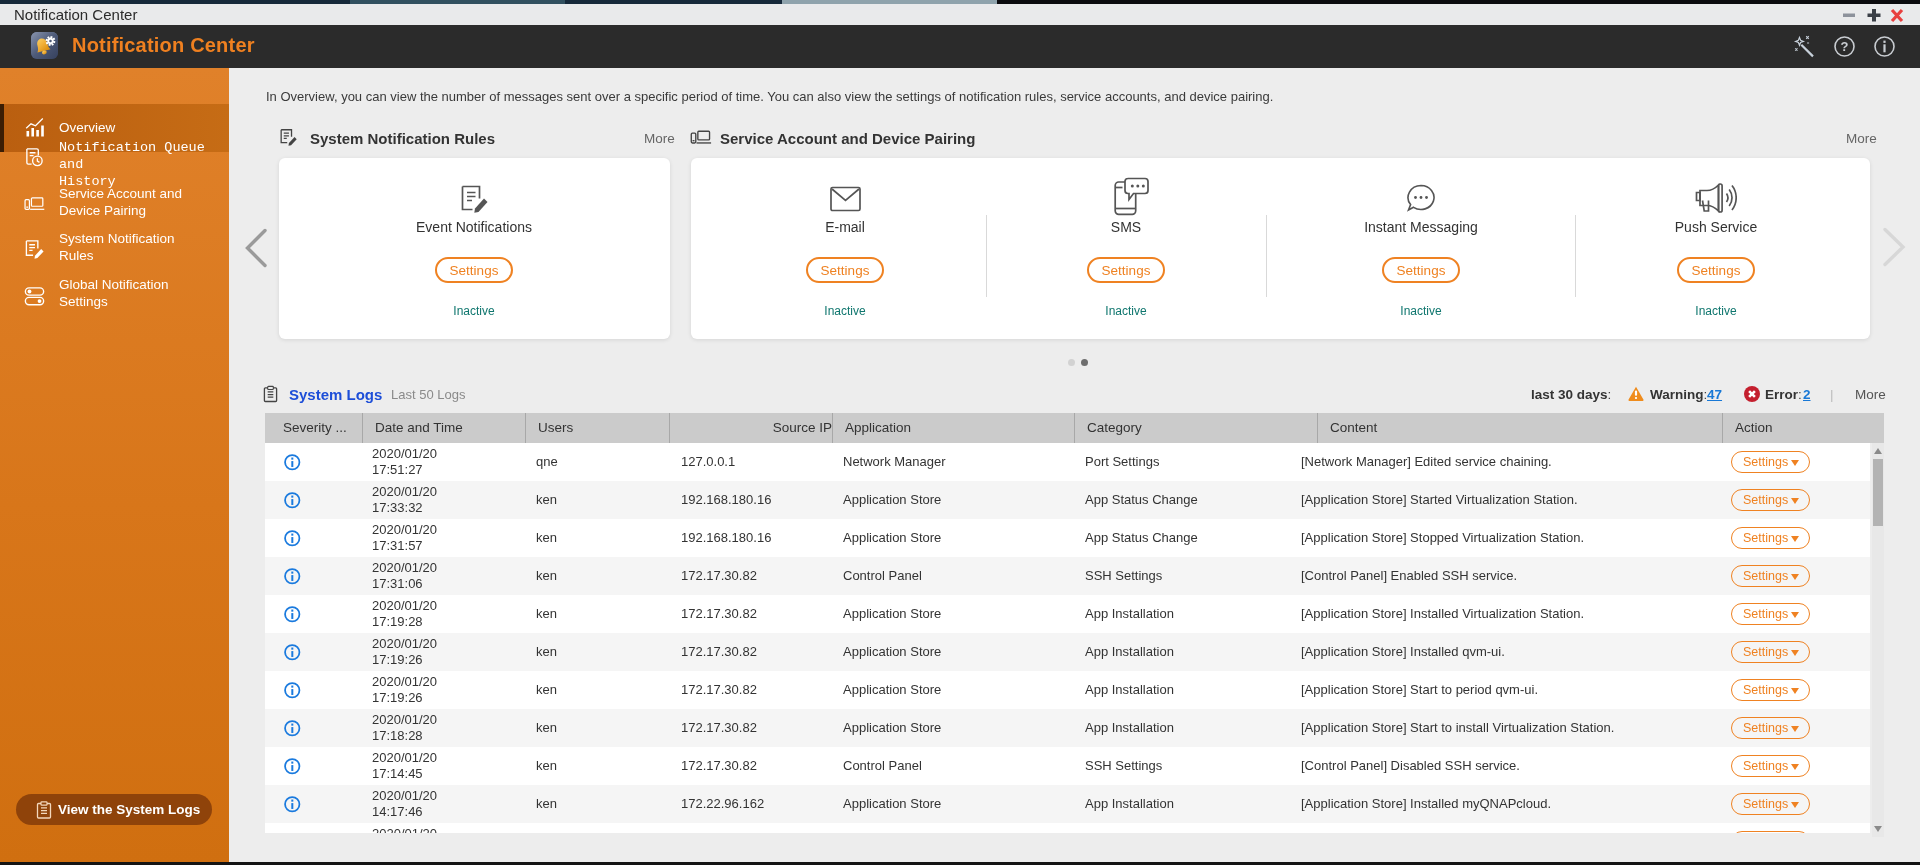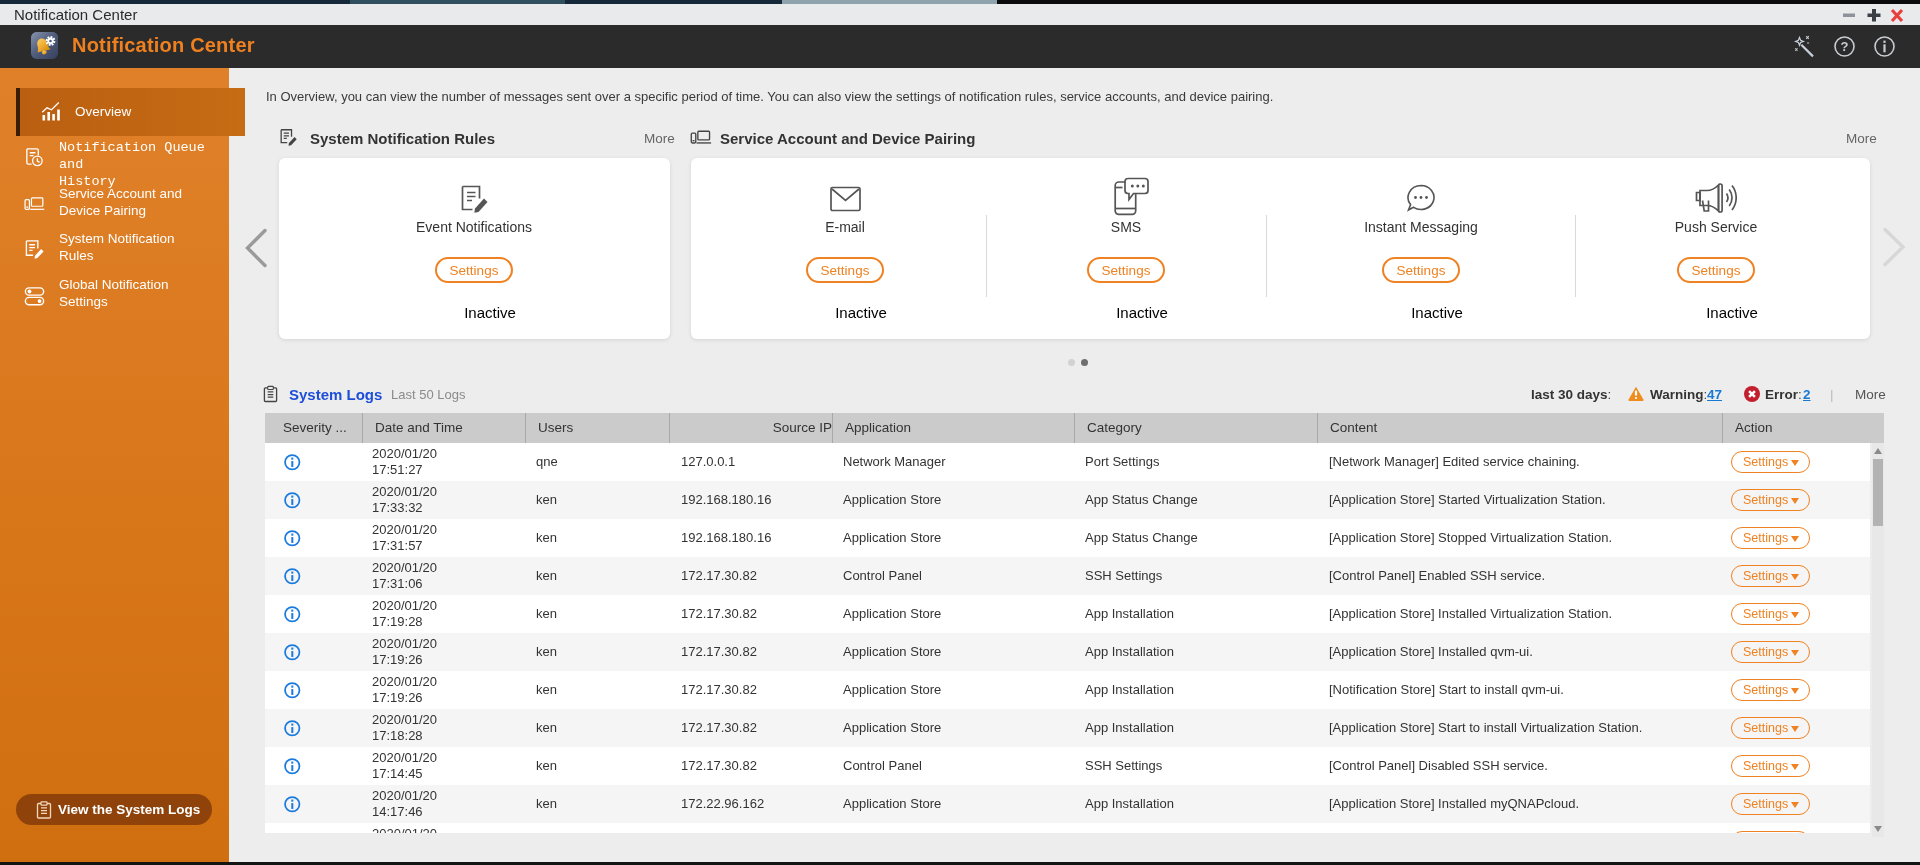--- a/index.html
+++ b/index.html
@@ -19,33 +19,33 @@
 
 #header { left:0; top:25px; width:1920px; height:43px; background:#2b2b2b; }
 #appicon { position:absolute; left:31px; top:7px; width:27px; height:27px; border-radius:6px; background:linear-gradient(180deg,#7484a3 0%,#3a4766 60%,#2c3750 100%); }
 #apptitle { position:absolute; left:72px; top:9px; font-size:20px; font-weight:bold; color:#ef8020; letter-spacing:0.2px; }
 
 
 #sidebar { left:0; top:68px; width:229px; height:794px; background:linear-gradient(180deg,#e0812a 0%,#d8761a 55%,#d06f10 100%); }
 .mitem { position:absolute; left:0; width:229px; color:#fff; }
 .mtext { position:absolute; left:59px; font-size:13.5px; line-height:16.8px; }
 .micon { position:absolute; left:24px; width:21px; height:21px; }
-#m1 { top:20px; height:48px; background:linear-gradient(90deg,#ba5f10 0%,#c66c15 100%); border-left:4px solid #3b1d04;margin-left:16px; }
+#m1 { top:36px; height:48px; background:linear-gradient(90deg,#ba5f10 0%,#c66c15 100%); border-left:4px solid #3b1d04; }
 #viewlogs { position:absolute; left:16px; top:726px; width:196px; height:31px; background:#8f430a; border-radius:16px; color:#fff; }
 #viewlogs span { position:absolute; left:42px; top:8px; font-weight:bold; font-size:13.5px; white-space:nowrap; }
 
 
 #intro { left:266px; top:89px; font-size:13px; color:#3a3a3a; }
 .sechead { position:absolute; font-size:15px; font-weight:bold; color:#333; }
 .more { position:absolute; font-size:13.5px; color:#666; }
 .card { position:absolute; top:158px; height:181px; background:#fff; border-radius:6px; box-shadow:0 1px 4px rgba(0,0,0,0.10); }
 .cicon { position:absolute; top:25px; transform:translateX(-50%); }
 .svcname { position:absolute; top:61px; transform:translateX(-50%); font-size:14px; color:#333; white-space:nowrap; }
 .setbtn { position:absolute; top:99px; transform:translateX(-50%); width:78px; height:26px; border:2px solid #ef8222; border-radius:14px; color:#ef8222; font-size:13.5px; text-align:center; line-height:23px; background:#fff; }
-.inactive { position:absolute; top:146px; transform:translateX(-50%); font-size:15px; color:#000000;margin-left:16px; }
+.inactive { position:absolute; top:146px; transform:translateX(-50%); font-size:12px; color:#0f766e; }
 .vdiv { position:absolute; top:215px; width:1px; height:82px; background:#d9d9d9; }
 .dot { position:absolute; top:359px; width:7px; height:7px; border-radius:50%; }
 
 
 #sl-title { left:289px; top:386px; font-size:15px; font-weight:bold; color:#1d4ed8; }
 #sl-sub { left:391px; top:387px; font-size:13px; color:#8a8a8a; }
 .slr { position:absolute; top:387px; font-size:13.5px; }
 
 
 #thead { left:265px; top:413px; width:1619px; height:30px; background:#cbcbcb; }
@@ -53,21 +53,21 @@
 .th.first { border-left:none; padding-left:18px; }
 #tbody { left:265px; top:443px; width:1605px; height:390px; overflow:hidden; background:#fff; }
 .row { position:relative; width:1605px; height:38px; }
 .row.alt { background:#f5f5f5; }
 .cell { position:absolute; top:0; height:38px; line-height:38px; font-size:13px; color:#333; white-space:nowrap; }
 .dcell { position:absolute; left:107px; top:3px; font-size:13px; color:#333; line-height:16px; }
 .c-user { left:271px; }
 .c-ip { left:416px; }
 .c-app { left:578px; }
 .c-cat { left:820px; }
-.c-con { left:1064px; }
+.c-con { left:1036px; }
 .infoi { position:absolute; left:19px; top:11px; width:16.5px; height:16.5px; }
 .rbtn { position:absolute; left:1466px; top:8px; width:79px; height:22px; border:1.5px solid #ef8222; border-radius:11px; color:#ef8222; background:transparent; }
 .rbtn span { position:absolute; left:11px; top:3px; font-size:12.5px; }
 .rbtn .tri { position:absolute; right:10px; top:8px; width:0; height:0; border-left:4.5px solid transparent; border-right:4.5px solid transparent; border-top:6px solid #ef8222; }
 
 
 #sbar { left:1872px; top:443px; width:12px; height:394px; background:#e8e8e8; }
 #sthumb { position:absolute; left:1px; top:16px; width:10px; height:67px; background:#b3b3b3; }
 .sarr { position:absolute; left:2px; width:0; height:0; }
 .sarr.up { border-left:4px solid transparent; border-right:4px solid transparent; border-bottom:6px solid #8a8a8a; }
@@ -460,21 +460,21 @@
         <svg class="infoi" viewBox="0 0 14 14">
           <circle cx="7" cy="7" r="6.1" fill="none" stroke="#1a7ade" stroke-width="1.5"></circle>
           <rect x="6.2" y="6" width="1.7" height="5" fill="#1a7ade"></rect>
           <rect x="6.2" y="3" width="1.7" height="1.8" fill="#1a7ade"></rect>
         </svg>
         <div class="dcell">2020/01/20<br>17:19:26</div>
         <div class="cell c-user">ken</div>
         <div class="cell c-ip">172.17.30.82</div>
         <div class="cell c-app">Application Store</div>
         <div class="cell c-cat">App Installation</div>
-        <div class="cell c-con">[Notification Store] Start to install qvm-ui.</div>
+        <div class="cell c-con">[Application Store] Start to period qvm-ui.</div>
         <div class="rbtn">
           <span>Settings</span>
           <div class="tri"></div>
         </div>
       </div>
     <div class="row alt">
         <svg class="infoi" viewBox="0 0 14 14">
           <circle cx="7" cy="7" r="6.1" fill="none" stroke="#1a7ade" stroke-width="1.5"></circle>
           <rect x="6.2" y="6" width="1.7" height="5" fill="#1a7ade"></rect>
           <rect x="6.2" y="3" width="1.7" height="1.8" fill="#1a7ade"></rect>

